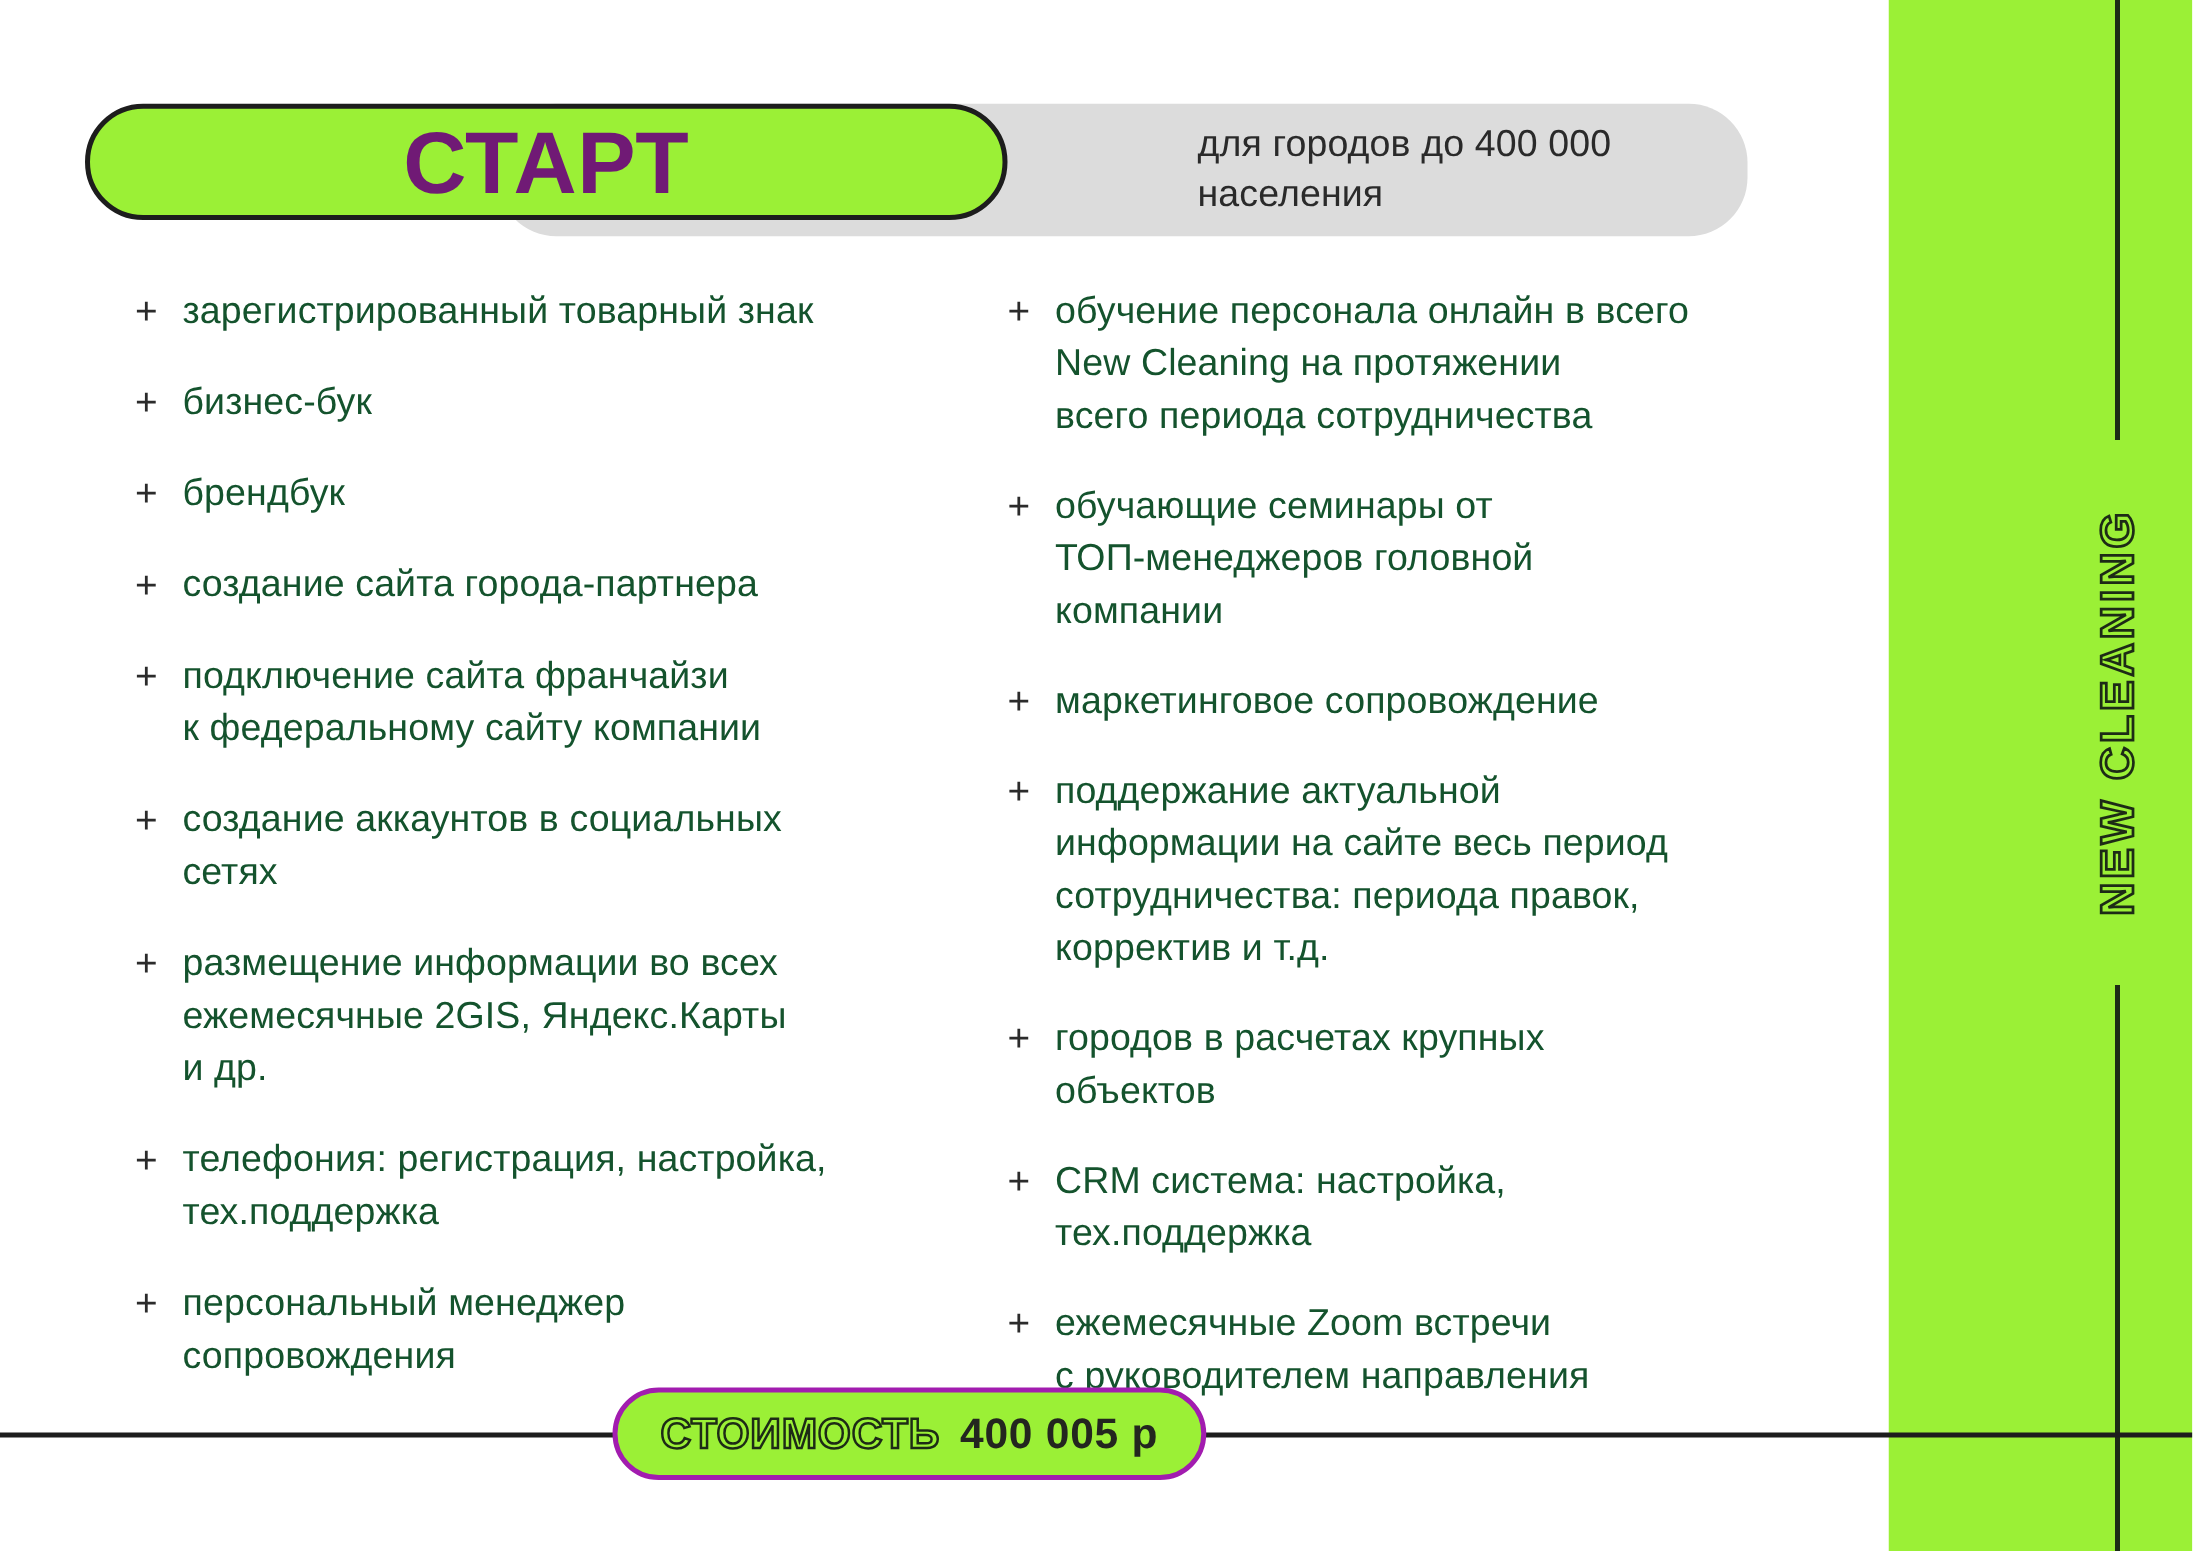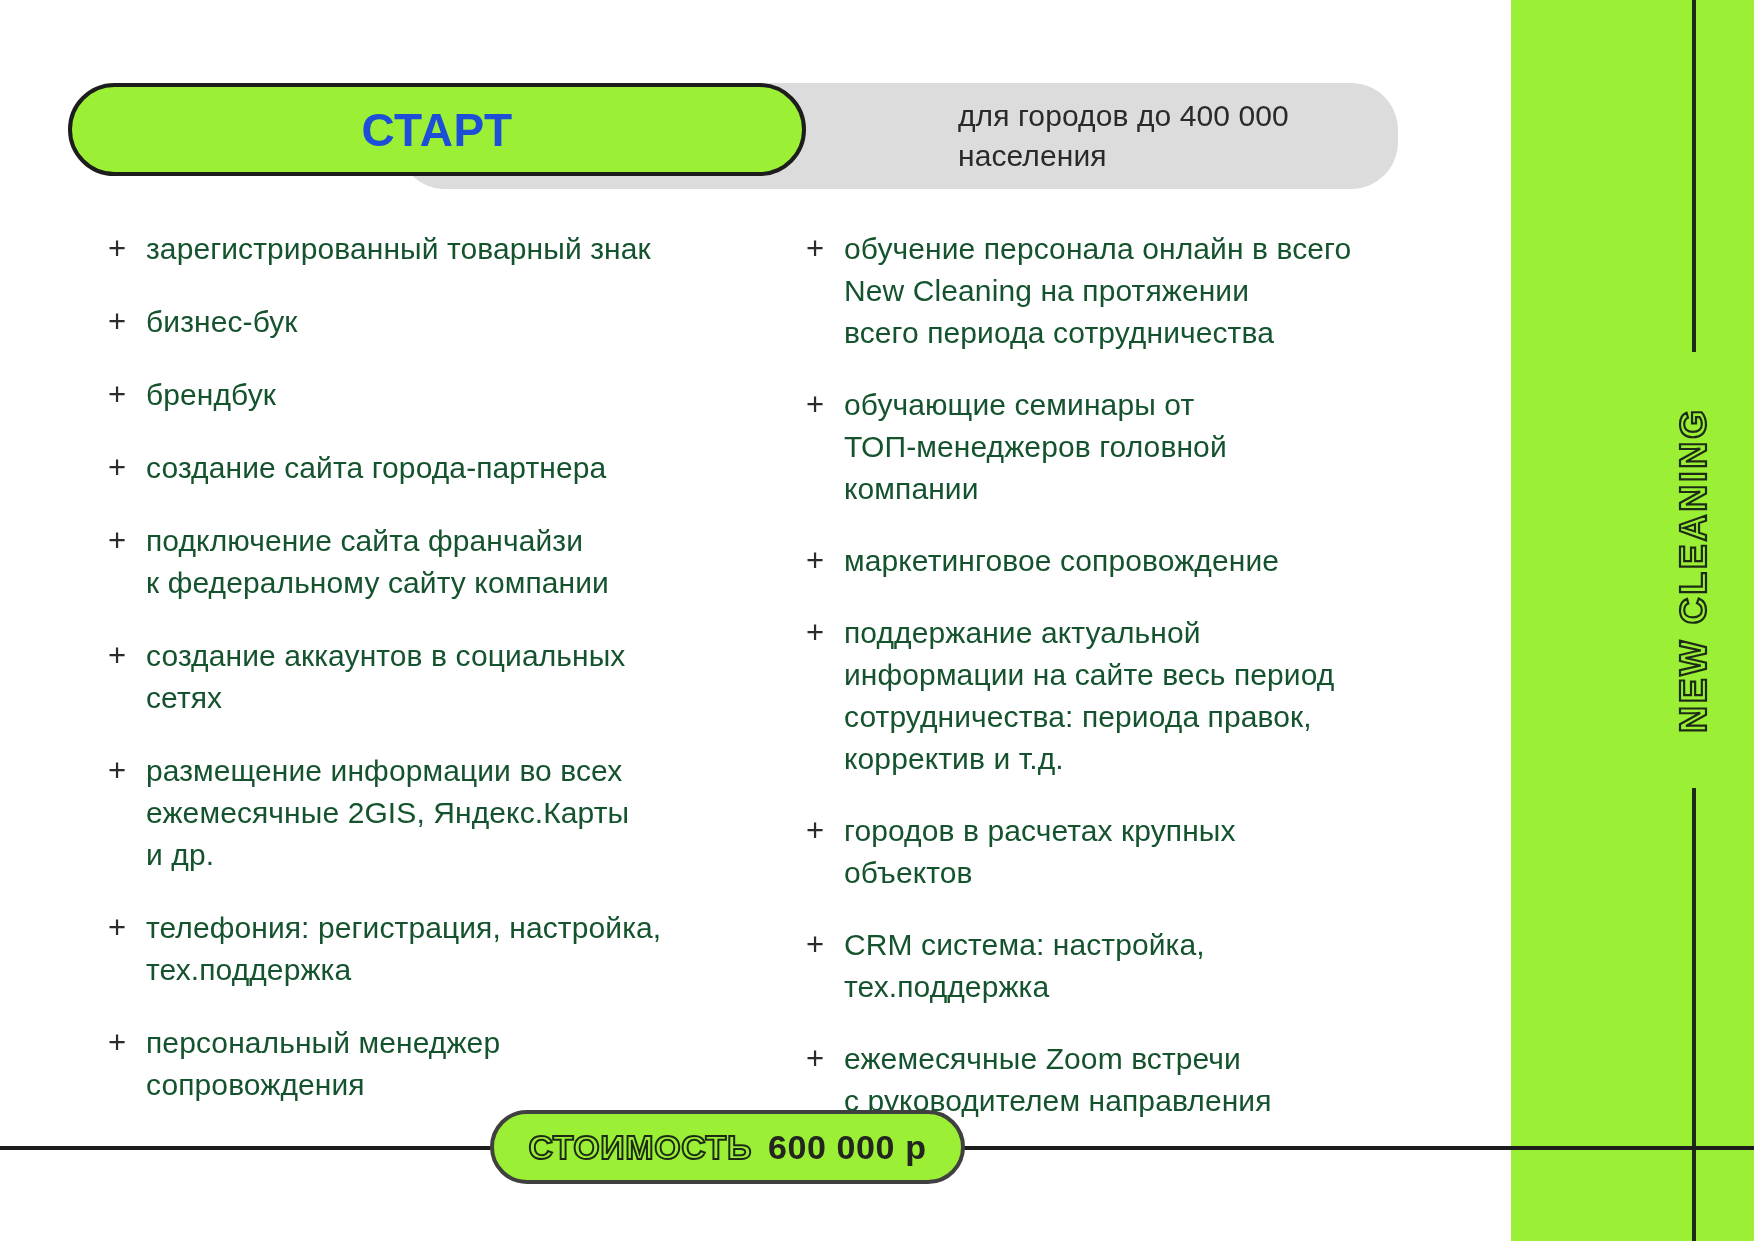--- a/index.html
+++ b/index.html
@@ -119,24 +119,24 @@
   .title-outline {
     font-size: 58px;
     font-weight: 700;
     letter-spacing: 1px;
     color: transparent;
     -webkit-text-stroke: 2.6px #1d2b16;
     line-height: 1;
   }
 
   .title-solid {
-    font-size: 46px;
+    font-size: 70px;
     font-weight: 700;
     letter-spacing: 0.5px;
-    color: #1d4ed8;
+    color: #701a75;
     line-height: 1;
   }
 
   
   .columns {
     position: absolute;
     left: 108px;
     top: 228px;
     width: 1310px;
     display: flex;
@@ -191,21 +191,21 @@
     background: #1d1d1d;
   }
 
   .price-badge {
     position: absolute;
     left: 490px;
     top: 1110px;
     width: 475px;
     height: 74px;
     background: #9bf036;
-    border: 4px solid #404040;
+    border: 4px solid #a21caf;
     border-radius: 37px;
     box-sizing: border-box;
     display: flex;
     align-items: center;
     justify-content: center;
     gap: 16px;
   }
 
   .price-label {
     font-size: 34px;
@@ -328,16 +328,16 @@
           <span class="plus-icon">+</span>
           <span class="feature-text">ежемесячные Zoom встречи
 с руководителем направления</span>
         </div>
       </div>
   </div>
 
   <div class="bottom-rule"></div>
   <div class="price-badge">
     <span class="price-label">СТОИМОСТЬ</span>
-    <span class="price-value">600 000 р</span>
+    <span class="price-value">400 005 р</span>
   </div>
 
 </div>
 
 </body></html>

